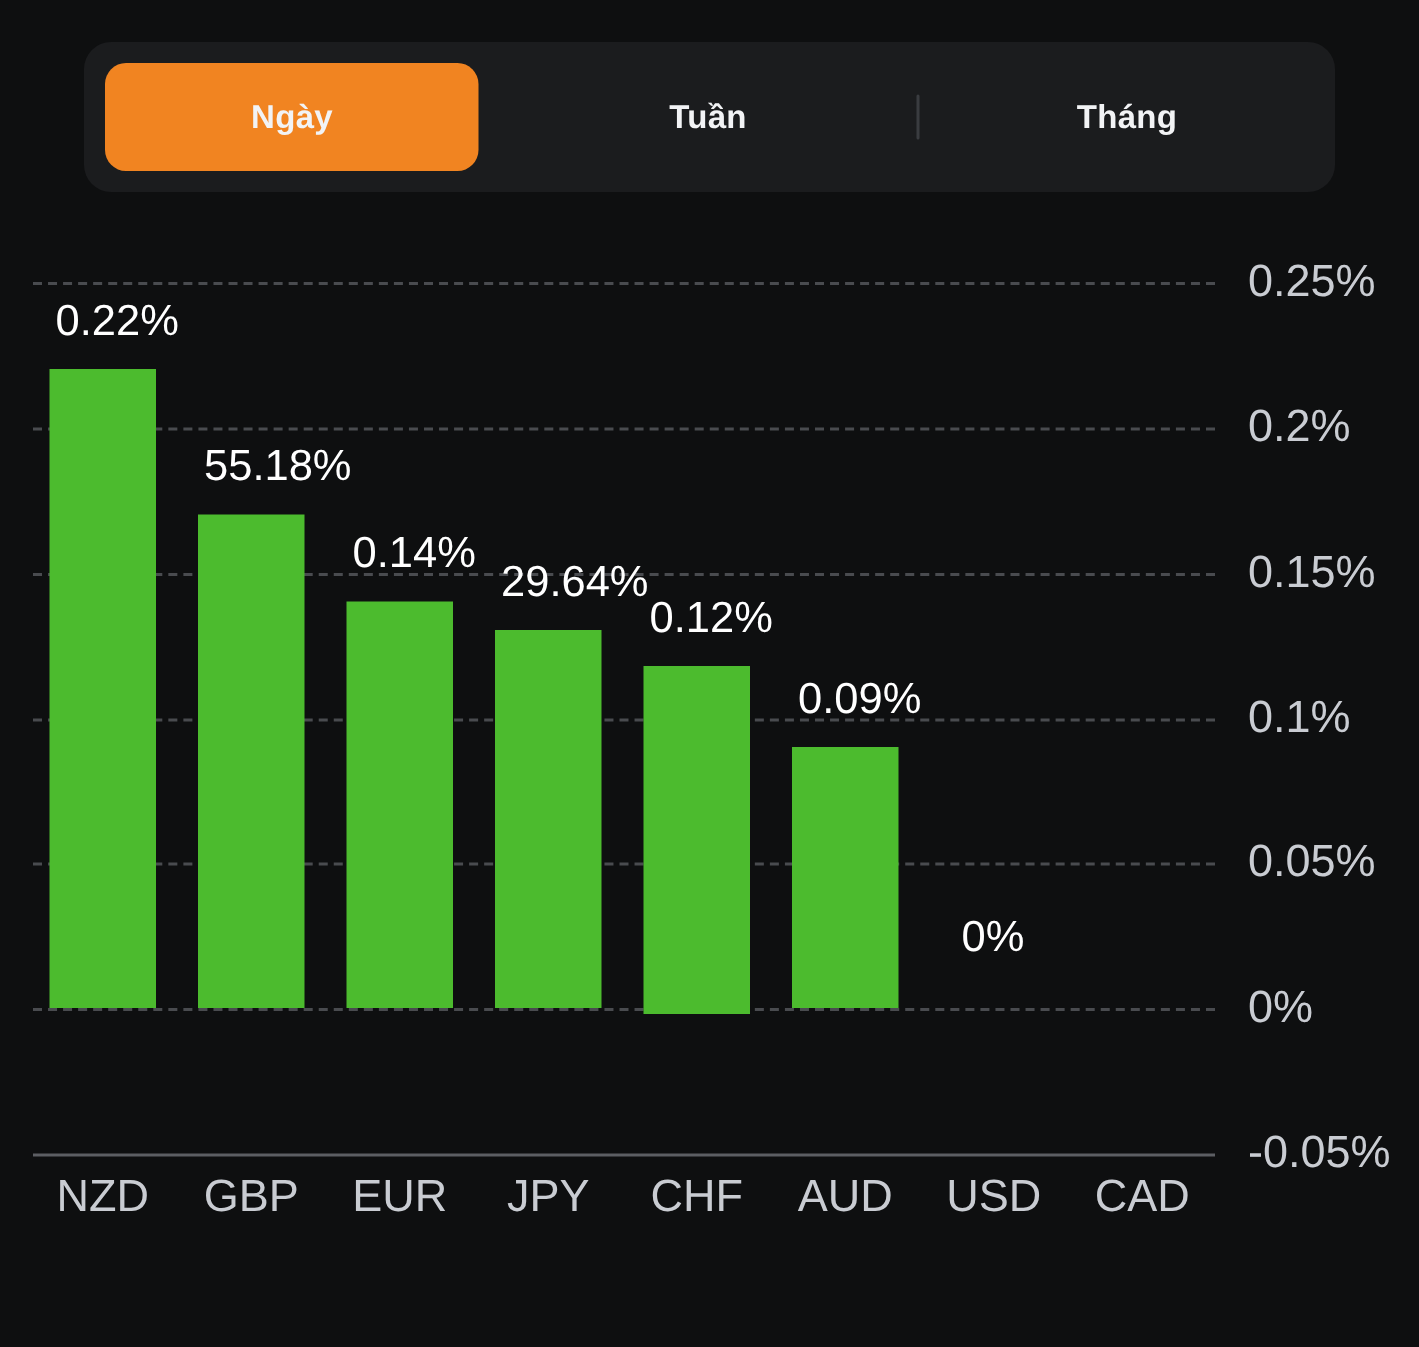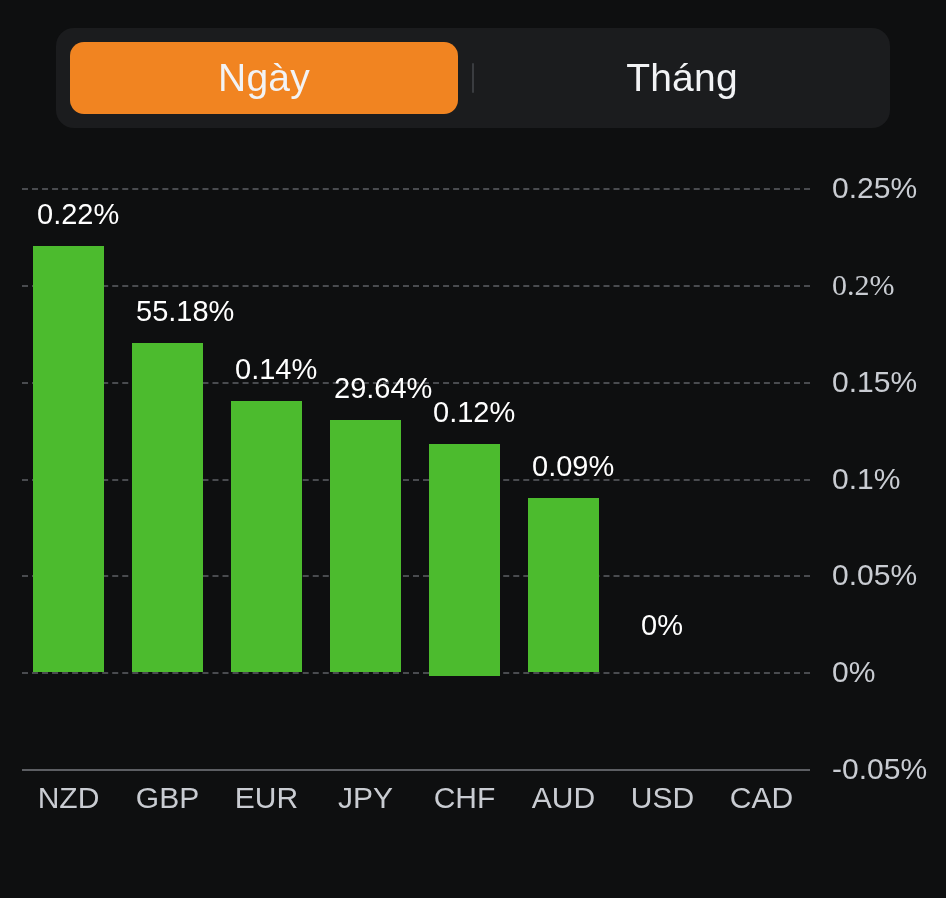--- a/index.html
+++ b/index.html
@@ -32,26 +32,27 @@
     align-items: center;
     padding: 0;
   }
 
   .seg-item {
     flex: 1 1 0;
     height: 100px;
     display: flex;
     align-items: center;
     justify-content: center;
-    font-size: 39px;
+    font-size: 22px;
     letter-spacing: 0.2px;
     color: #f2f3f5;
     position: relative;
     cursor: pointer;
     user-select: none;
+    font-weight: bold;
   }
 
   .seg-item.active {
     margin: 0;
   }
 
   .seg-item.active .seg-pill {
     position: absolute;
     left: 14px;
     right: 14px;
@@ -166,20 +167,23 @@
 </style>
 </head>
 <body>
 
 <div id="app">
 
   <div class="segmented-wrap">
     <div class="seg-item active">
       <div class="seg-pill"></div>
       <span class="seg-label">Ngày</span>
+    </div>
+    <div class="seg-item">
+      <span class="seg-label">Tuần</span>
     </div>
     <div class="seg-divider"></div>
     <div class="seg-item">
       <span class="seg-label">Tháng</span>
     </div>
   </div>
 
   <div class="chart">
     <div class="plot">
       <div id="gridlines">
@@ -216,21 +220,21 @@
             <div class="bar-rect pos" style="top: 309.867px; height: 174.3px; background: rgb(76, 187, 46);"></div>
             <div class="bar-value" style="top: 261.867px; left: 4px;">0.09%</div>
           </div>
           <div class="bar" style="left: 605px; top: 0px; height: 581px;">
             <div class="bar-value" style="top: 421.167px; left: 14px;">0%</div>
           </div>
         </div>
     </div>
     <div id="yticks">
         <div class="ytick" style="top: 38px;">0.25%</div>
-        <div class="ytick" style="top: 134.833px; font-family: Liberation Serif, serif;">0.2%</div>
+        <div class="ytick" style="top: 134.833px;">0.2%</div>
         <div class="ytick" style="top: 231.667px;">0.15%</div>
         <div class="ytick" style="top: 328.5px;">0.1%</div>
         <div class="ytick" style="top: 425.333px;">0.05%</div>
         <div class="ytick" style="top: 522.167px;">0%</div>
         <div class="ytick" style="top: 619px;">-0.05%</div>
       </div>
     <div id="xlabels" class="xlabels">
         <div class="xlabel" style="left: -3px;">NZD</div>
         <div class="xlabel" style="left: 96px;">GBP</div>
         <div class="xlabel" style="left: 195px;">EUR</div>

